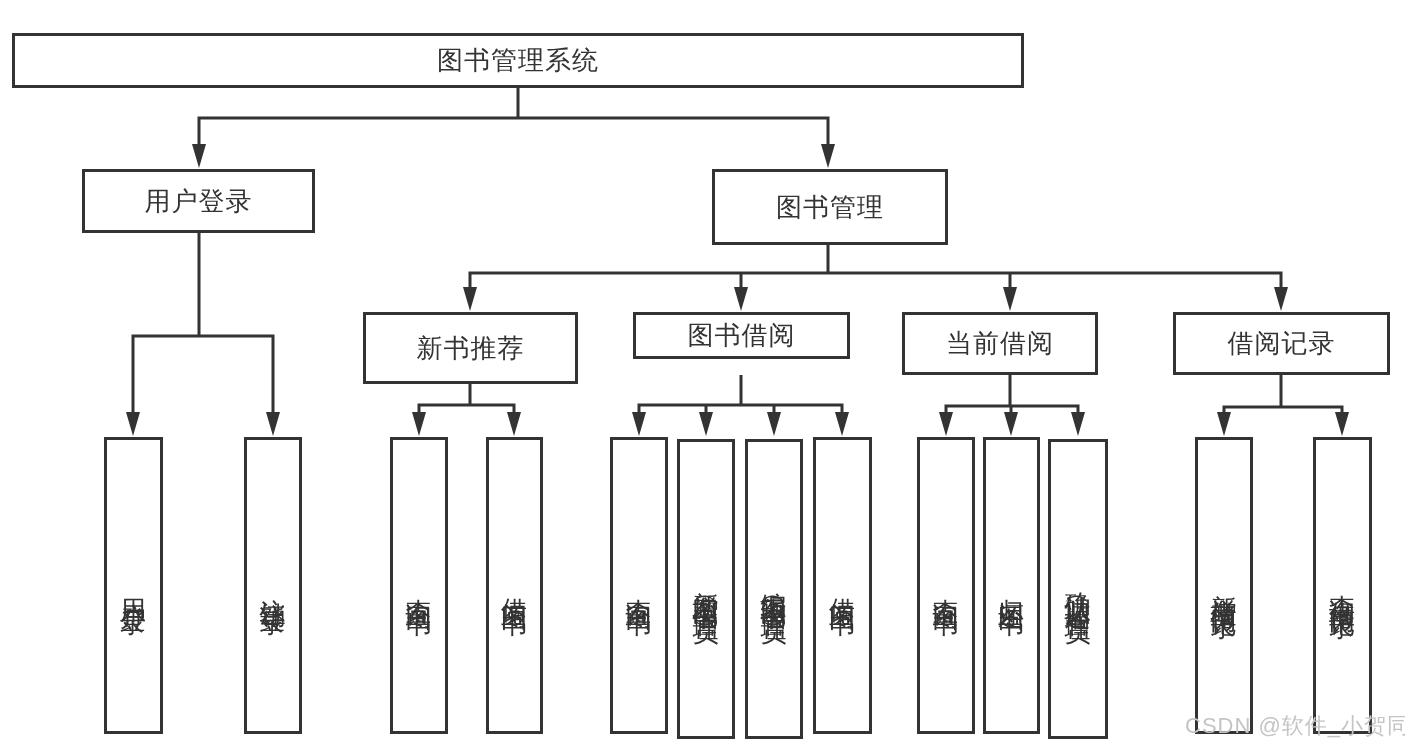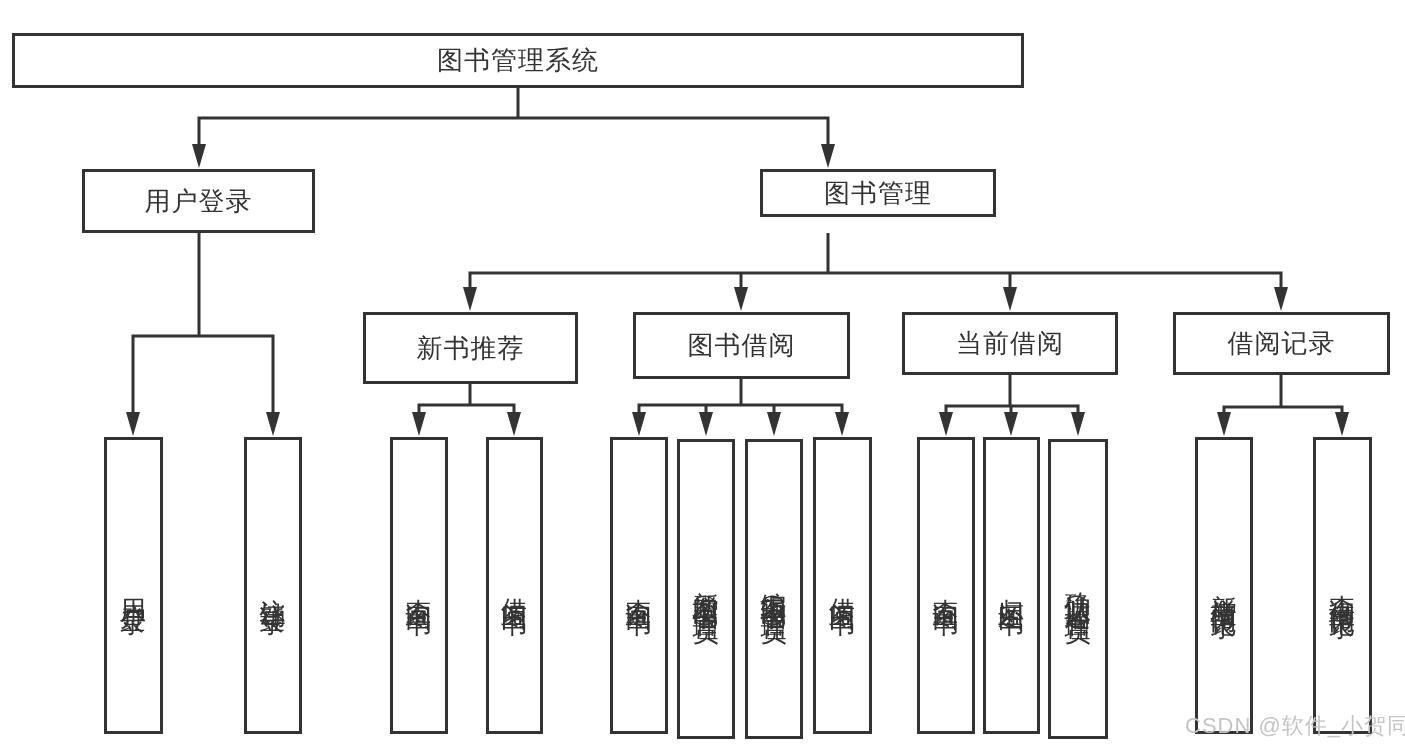--- a/index.html
+++ b/index.html
@@ -83,25 +83,25 @@
       <polygon points="1004,412 1018,412 1011,436"></polygon>
       <polygon points="1071,412 1085,412 1078,436"></polygon>
       <polygon points="1217,412 1231,412 1224,436"></polygon>
       <polygon points="1335,412 1349,412 1342,436"></polygon>
     </g>
   </svg>
 
   <div class="box" style="left:12px; top:13px; width:1012px; height:55px;margin-top:20px;">图书管理系统</div>
 
   <div class="box" style="left:82px; top:169px; width:233px; height:64px;">用户登录</div>
-  <div class="box" style="left:712px; top:169px; width:236px; height:48px;margin-left:48px;">图书管理</div>
+  <div class="box" style="left:712px; top:169px; width:236px; height:76px;">图书管理</div>
 
   <div class="box" style="left:363px; top:312px; width:215px; height:72px;">新书推荐</div>
-  <div class="box" style="left:633px; top:312px; width:217px; height:67px;">图书借阅</div>
-  <div class="box" style="left:902px; top:312px; width:216px; height:63px;">当前借阅</div>
+  <div class="box" style="left:633px; top:312px; width:217px; height:47px;">图书借阅</div>
+  <div class="box" style="left:902px; top:312px; width:196px; height:63px;">当前借阅</div>
   <div class="box" style="left:1173px; top:312px; width:217px; height:63px;font-family:Liberation Mono, monospace;">借阅记录</div>
 
   <div class="box vbox" style="left:104px; top:437px; width:59px; height:297px;">用户登录</div>
   <div class="box vbox" style="left:244px; top:437px; width:58px; height:297px;">注销登录</div>
 
   <div class="box vbox" style="left:390px; top:437px; width:58px; height:297px;">查询图书</div>
   <div class="box vbox" style="left:486px; top:437px; width:57px; height:297px;">借阅图书</div>
 
   <div class="box vbox" style="left:610px; top:437px; width:58px; height:297px;">查询图书</div>
   <div class="box vbox" style="left:677px; top:439px; width:58px; height:300px;">新增图书（管理员）</div>

